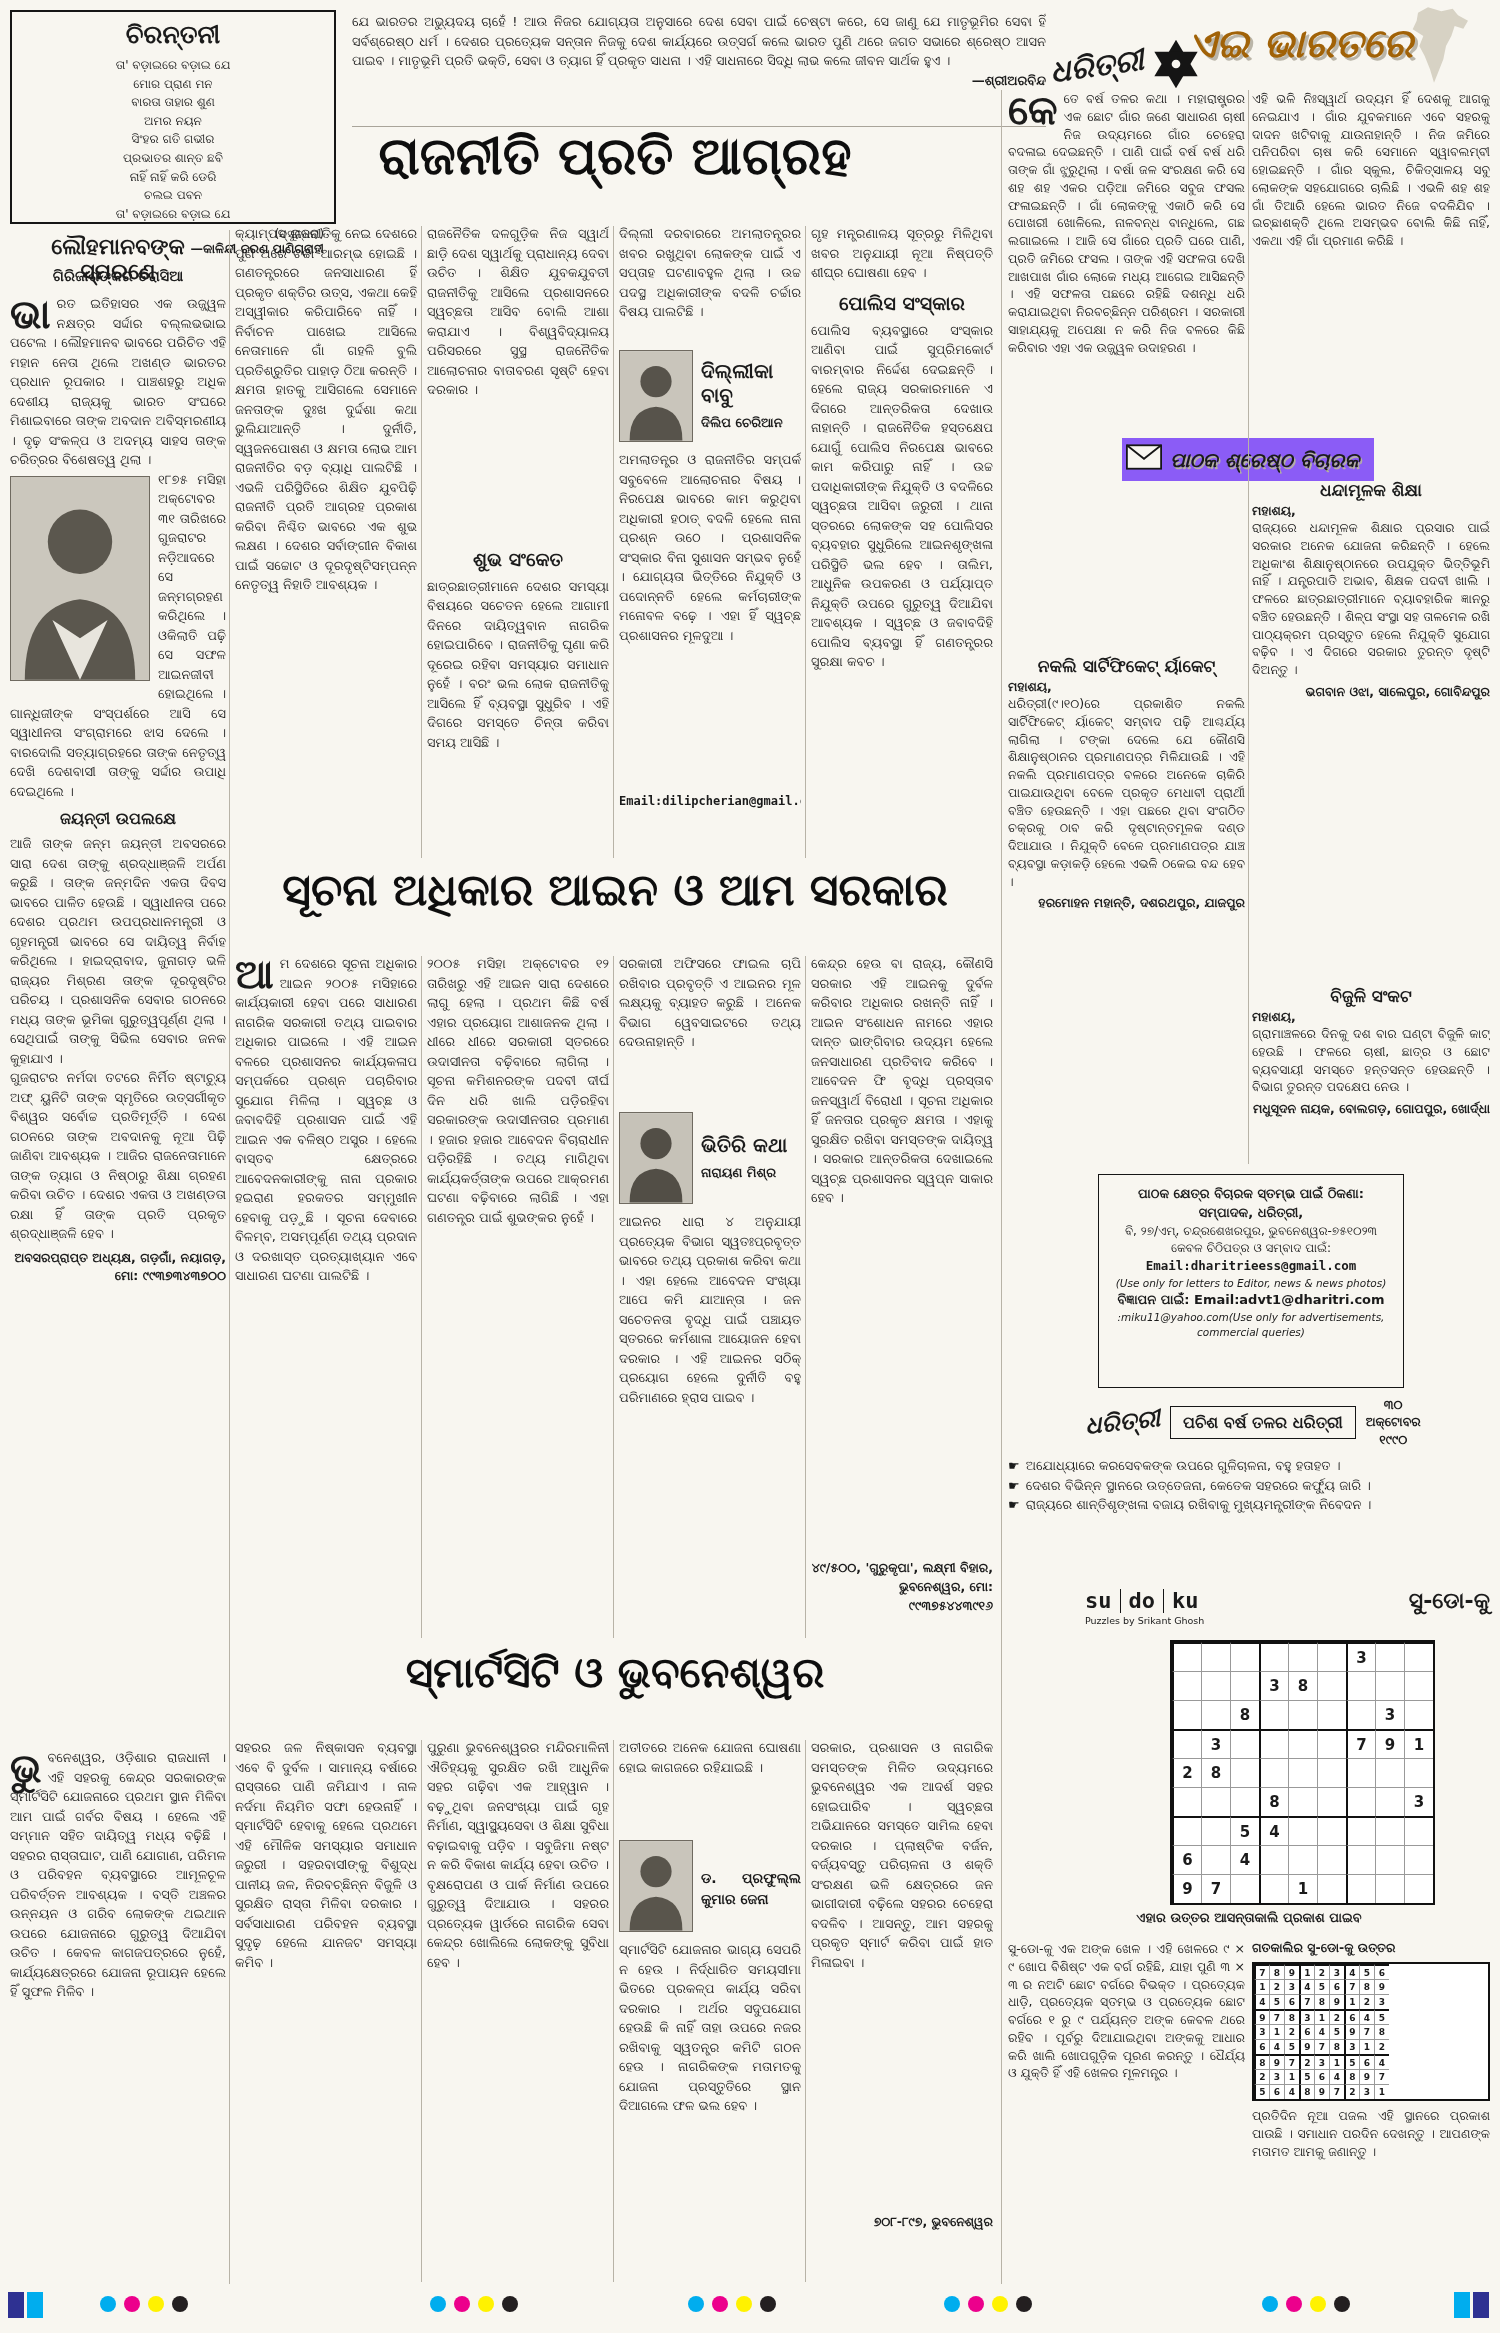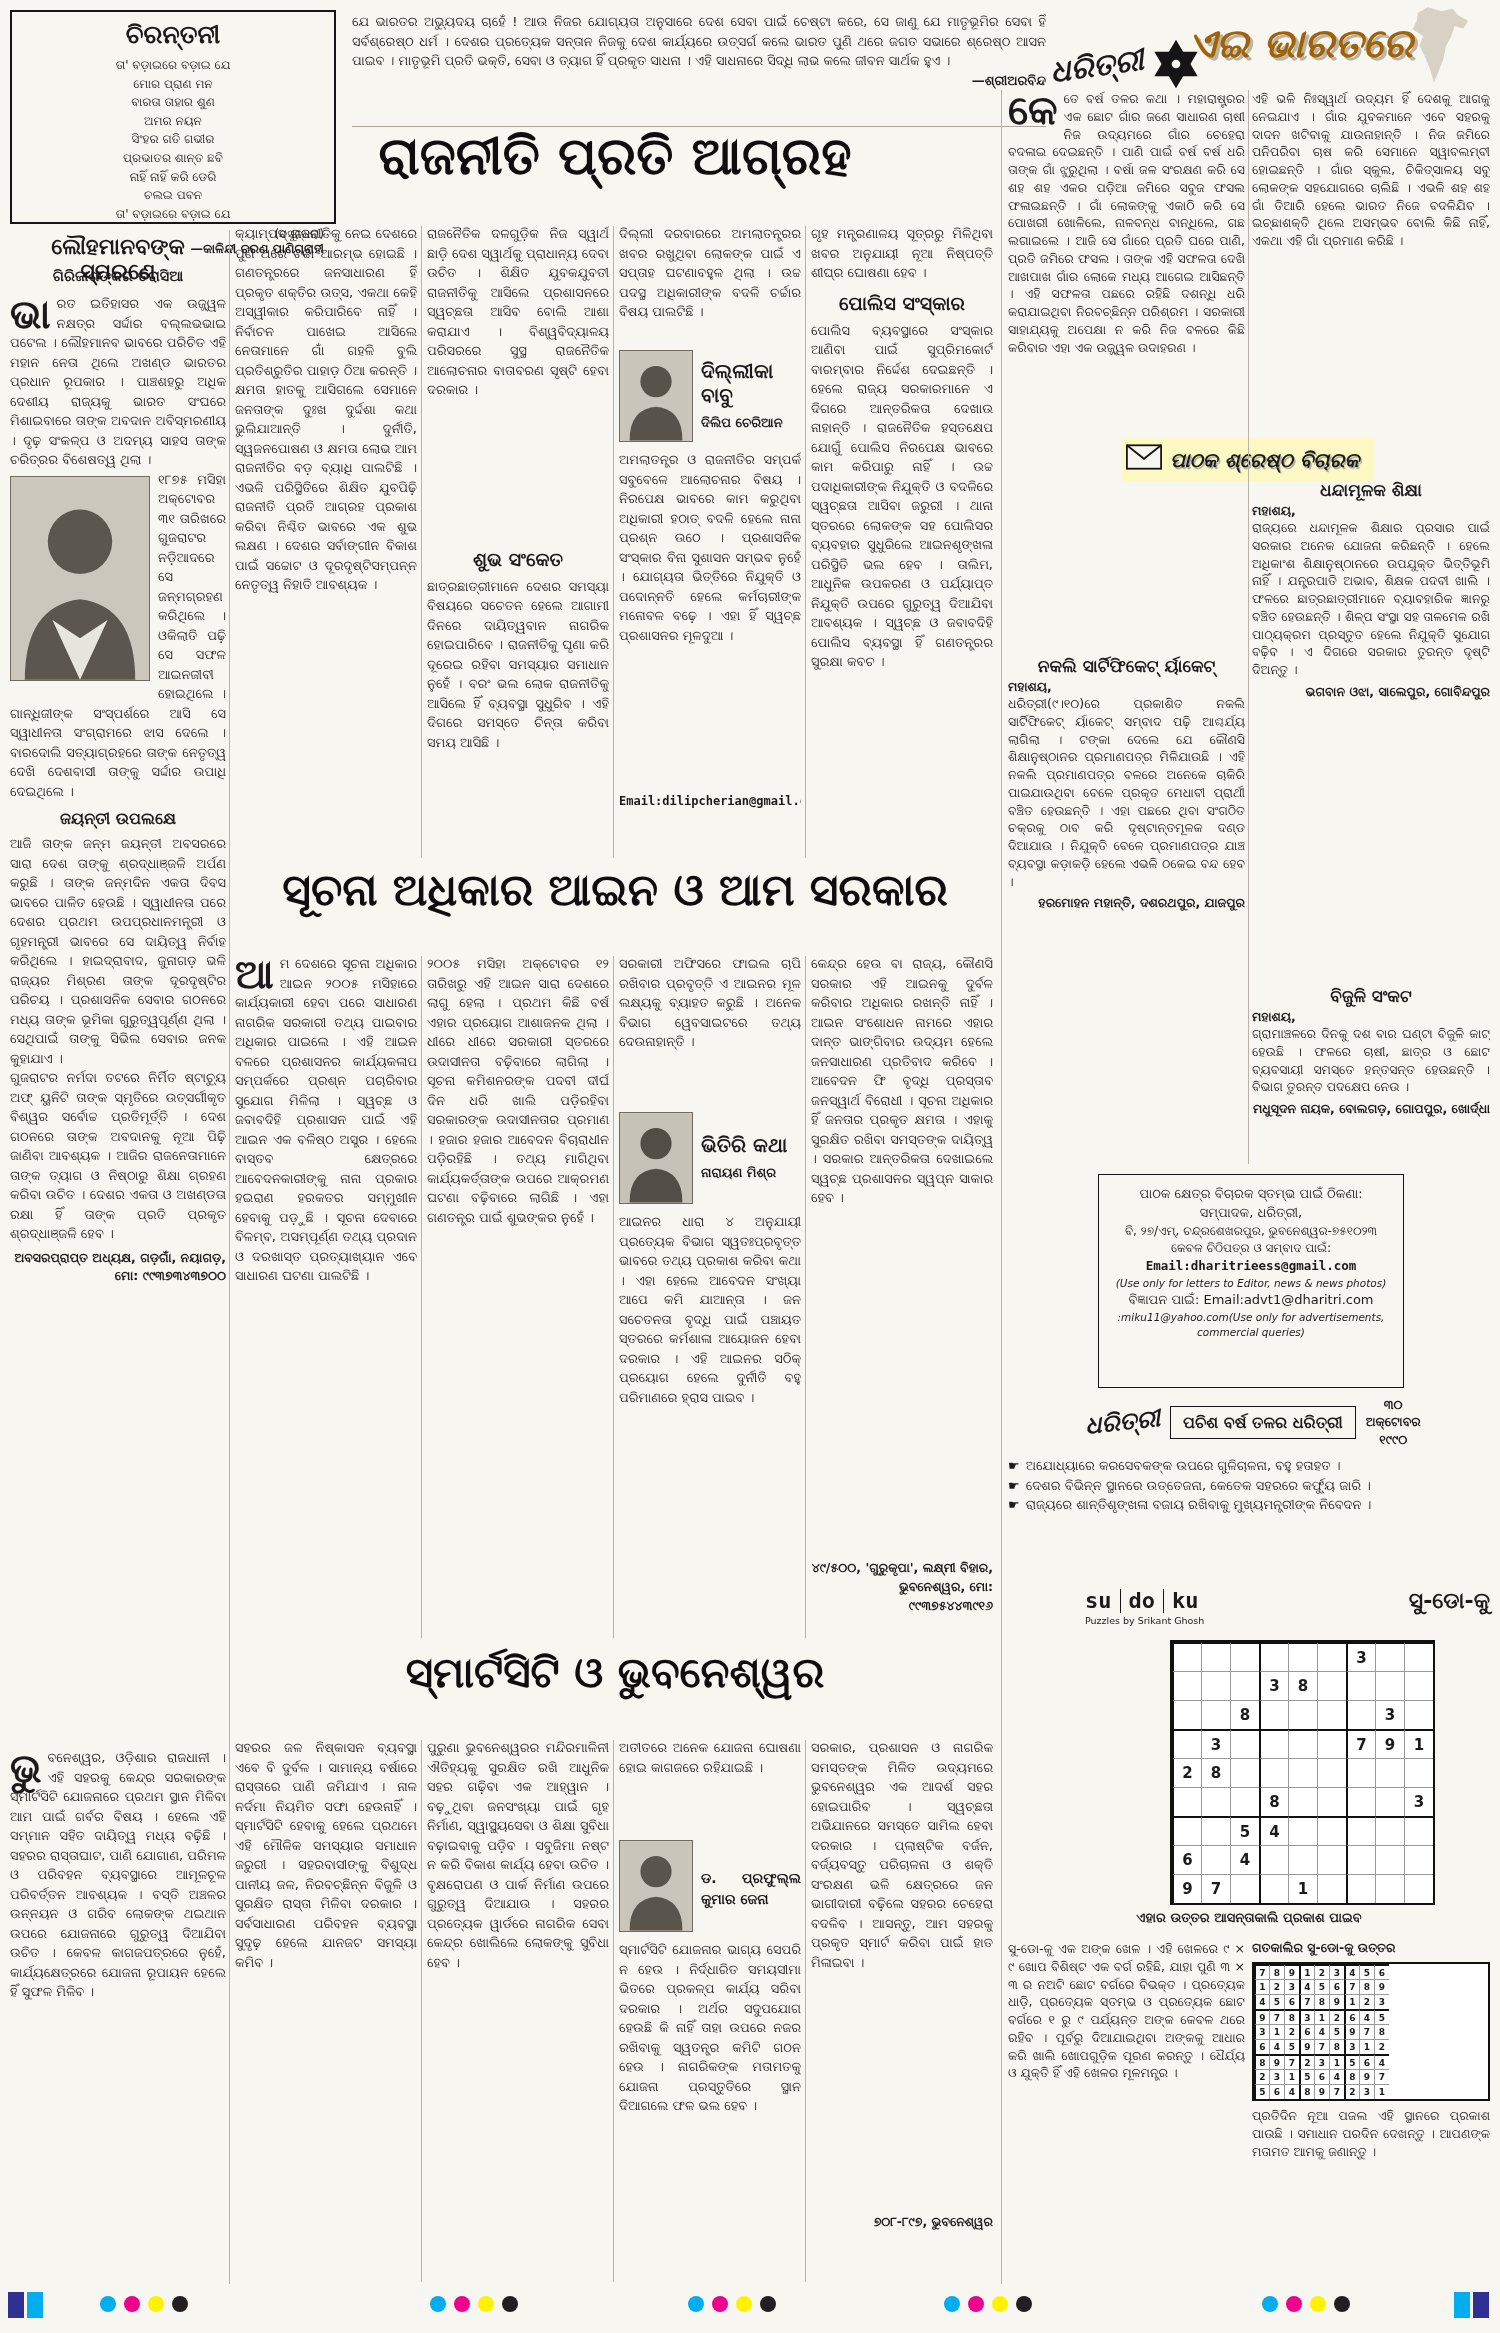--- a/index.html
+++ b/index.html
@@ -29,26 +29,26 @@
   #chirantani-box .lines{font-size:12px;line-height:1.55;text-align:center}
   #chirantani-box .src{font-size:11.5px;text-align:right;margin-top:4px}
   #chirantani-box .auth{font-size:12.5px;font-weight:bold;text-align:right}
   
   #masthead-title{font-size:40px;font-weight:800;font-style:italic;color:#a16207;
      text-shadow:3px 3px 0 #bab5a8;position:relative;z-index:2;white-space:nowrap;padding-top:14px}
   #mini-brand .word{font-size:30px;font-weight:800;font-style:italic;transform:rotate(-8deg);display:inline-block}
   
   .letterhead{font-weight:800;font-size:17px;text-align:center;padding-bottom:3px}
   .salut{font-weight:bold;font-size:12.5px}
-  #letters-header{display:flex;align-items:center;gap:8px;background:#fef9c3;padding:6px 4px;
+  #letters-header{display:flex;align-items:center;gap:8px;background:#8b5cf6;padding:6px 4px;
      font-weight:800;font-size:20px;font-style:italic;text-shadow:1.5px 1.5px 0 #b5b0a4}
   
   #contact-box{border:1.5px solid #161616;padding:10px 8px;text-align:center;background:#f8f6f0}
   #contact-box div{line-height:1.45}
-  .cb-odia-b{font-weight:normal;font-size:13px}
+  .cb-odia-b{font-weight:bold;font-size:13px}
   .cb-odia{font-size:12px}
   .cb-mail{font-weight:bold;font-size:12.5px;font-family:"DejaVu Sans Mono","Liberation Mono",monospace}
   .cb-en{font-size:10.5px;font-style:italic}
   
   #years-head{display:flex;align-items:center;gap:10px}
   #years-head .ybrand{font-size:24px;font-weight:800;font-style:italic;transform:rotate(-6deg)}
   #years-head .ybox{border:1.5px solid #161616;padding:6px 12px;font-weight:800;font-size:16px;white-space:nowrap}
   #years-head .ydate{font-size:12.5px;font-weight:bold;text-align:center;line-height:1.4}
   .yitem{font-size:13px;line-height:1.5;display:flex;gap:6px}
   .yitem .ptr{font-weight:bold}

